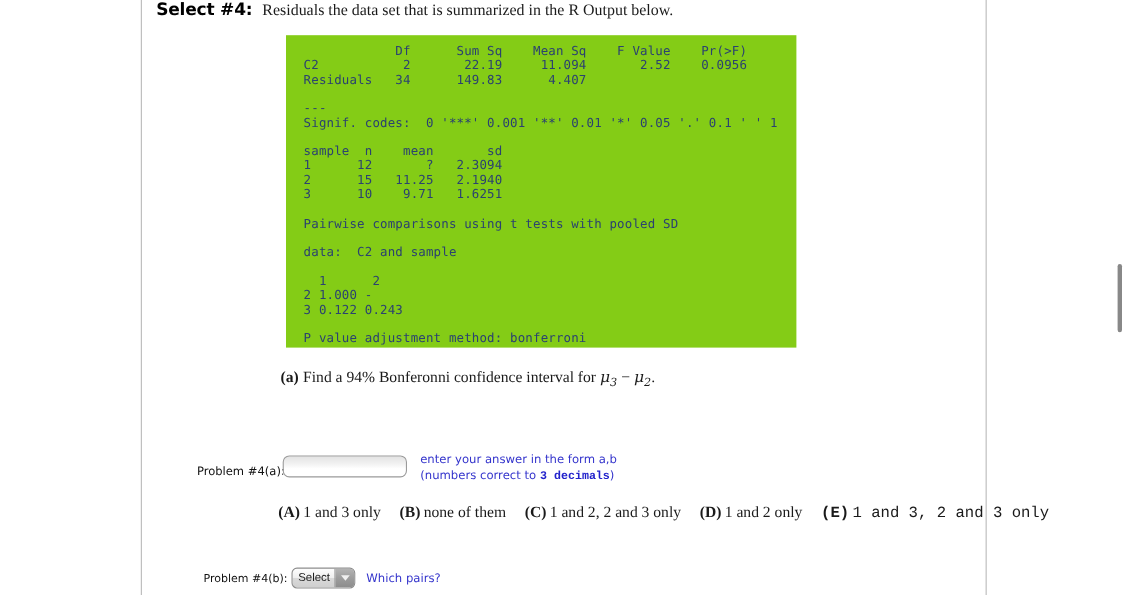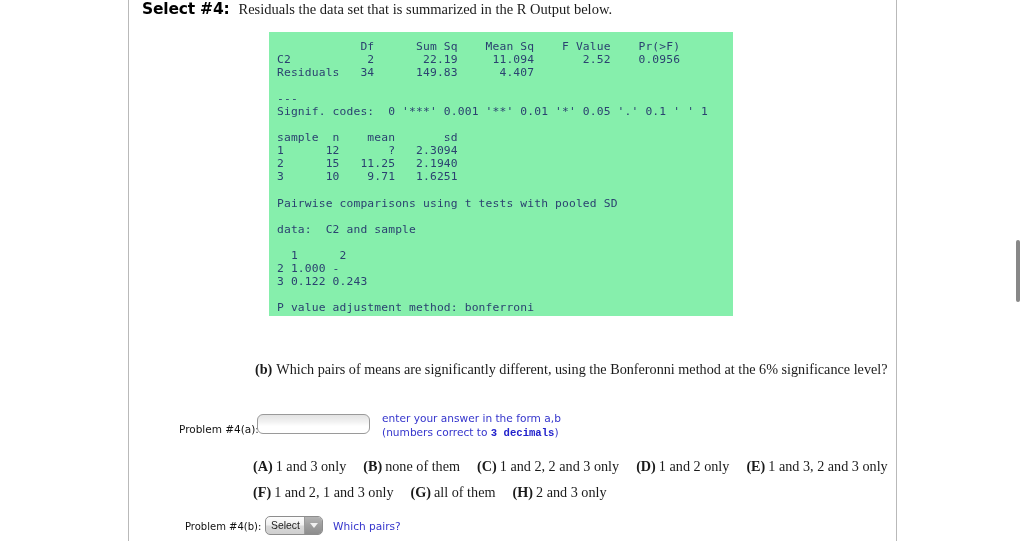--- a/index.html
+++ b/index.html
@@ -77,27 +77,27 @@
   #problem-heading .prob-text {
     font-family: "Liberation Serif", serif;
     font-size: 14.5px;
     color: #1a1a1a;
     margin-left: 9px;
   }
 
   
   #r-output {
     position: absolute;
-    left: 141px;
+    left: 132px;
     top: 32px;
     width: 464px;
     height: 284px;
-    background: #86efac;
+    background: #84cc16;
     box-sizing: border-box;
-    padding: 8px 0 0 8px;
+    padding: 8px 0 0 16px;
   }
   #r-output pre {
     margin: 0;
     font-family: "DejaVu Sans Mono", "Liberation Mono", monospace;
     font-size: 11.3px;
     line-height: 13.05px;
     color: #2b4270;
     letter-spacing: 0.15px;
     white-space: pre;
   }
@@ -170,21 +170,21 @@
   .mc-row {
     position: absolute;
     font-family: "Liberation Serif", serif;
     font-size: 14.2px;
     color: #1a1a1a;
     white-space: nowrap;
   }
   #mc-row-1 { left: 125px; top: 458px; }
   #mc-row-2 { left: 125px; top: 484px; }
   .mc-opt { margin-right: 17px; }
-  .mc-opt:last-child { margin-right: 4px; }
+  .mc-opt:last-child { margin-right: 4px; font-family: Liberation Mono, monospace; }
   .mc-key { font-weight: bold; margin-right: 3px; }
 
   
   #answer-row-b {
     position: absolute;
     left: 0px;
     top: 515px;
     width: 768px;
     height: 26px;
   }
@@ -277,37 +277,36 @@
 
 data:  C2 and sample
 
   1      2
 2 1.000 -
 3 0.122 0.243
 
 P value adjustment method: bonferroni</pre>
     </div>
 
-
-    <div class="part-line" id="part-b">
-      <span class="part-tag">(b)</span><span>Which pairs of means are significantly different, using the Bonferonni method at the 6% significance level?</span>
-    </div>
+    <div class="part-line" id="part-a">
+      <span class="part-tag">(a)</span><span>Find a 94% Bonferonni confidence interval for </span><span class="mu"><span>μ</span><sub>3</sub></span><span> − </span><span class="mu"><span>μ</span><sub>2</sub></span><span>.</span>
+    </div>
+
 
     <div id="answer-row-a">
       <div id="label-prob-4a">Problem #4(a):</div>
 
       <input id="input-4a" type="text" placeholder="" style="">
 
       <div class="hint" id="hint-line-1">enter your answer in the form a,b</div>
 
       <div class="hint" id="hint-line-2"><span>(numbers correct to </span><b>3 decimals</b><span>)</span></div>
     </div>
 
     <div class="mc-row" id="mc-row-1"><span class="mc-opt"><span class="mc-key">(A)</span><span>1 and 3 only</span></span><span class="mc-opt"><span class="mc-key">(B)</span><span>none of them</span></span><span class="mc-opt"><span class="mc-key">(C)</span><span>1 and 2, 2 and 3 only</span></span><span class="mc-opt"><span class="mc-key">(D)</span><span>1 and 2 only</span></span><span class="mc-opt"><span class="mc-key">(E)</span><span>1 and 3, 2 and 3 only</span></span></div>
-    <div class="mc-row" id="mc-row-2"><span class="mc-opt"><span class="mc-key">(F)</span><span>1 and 2, 1 and 3 only</span></span><span class="mc-opt"><span class="mc-key">(G)</span><span>all of them</span></span><span class="mc-opt"><span class="mc-key">(H)</span><span>2 and 3 only</span></span></div>
 
     <div id="answer-row-b">
       <div id="label-prob-4b">Problem #4(b):</div>
 
       <div id="select-4b">
         <div class="sel-text">Select</div>
         <div class="sel-arrow-box">
           <div class="sel-arrow"></div>
         </div>
       </div>

